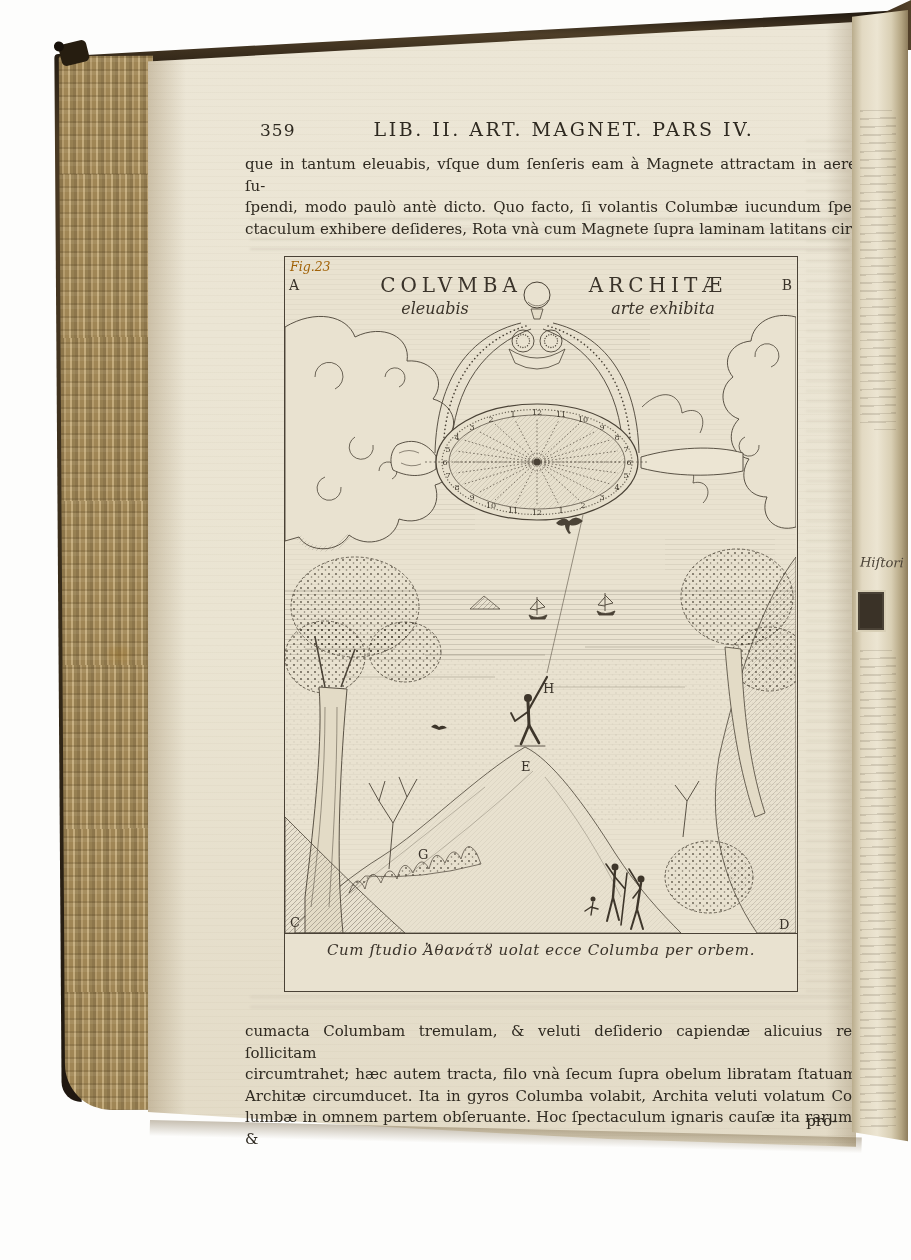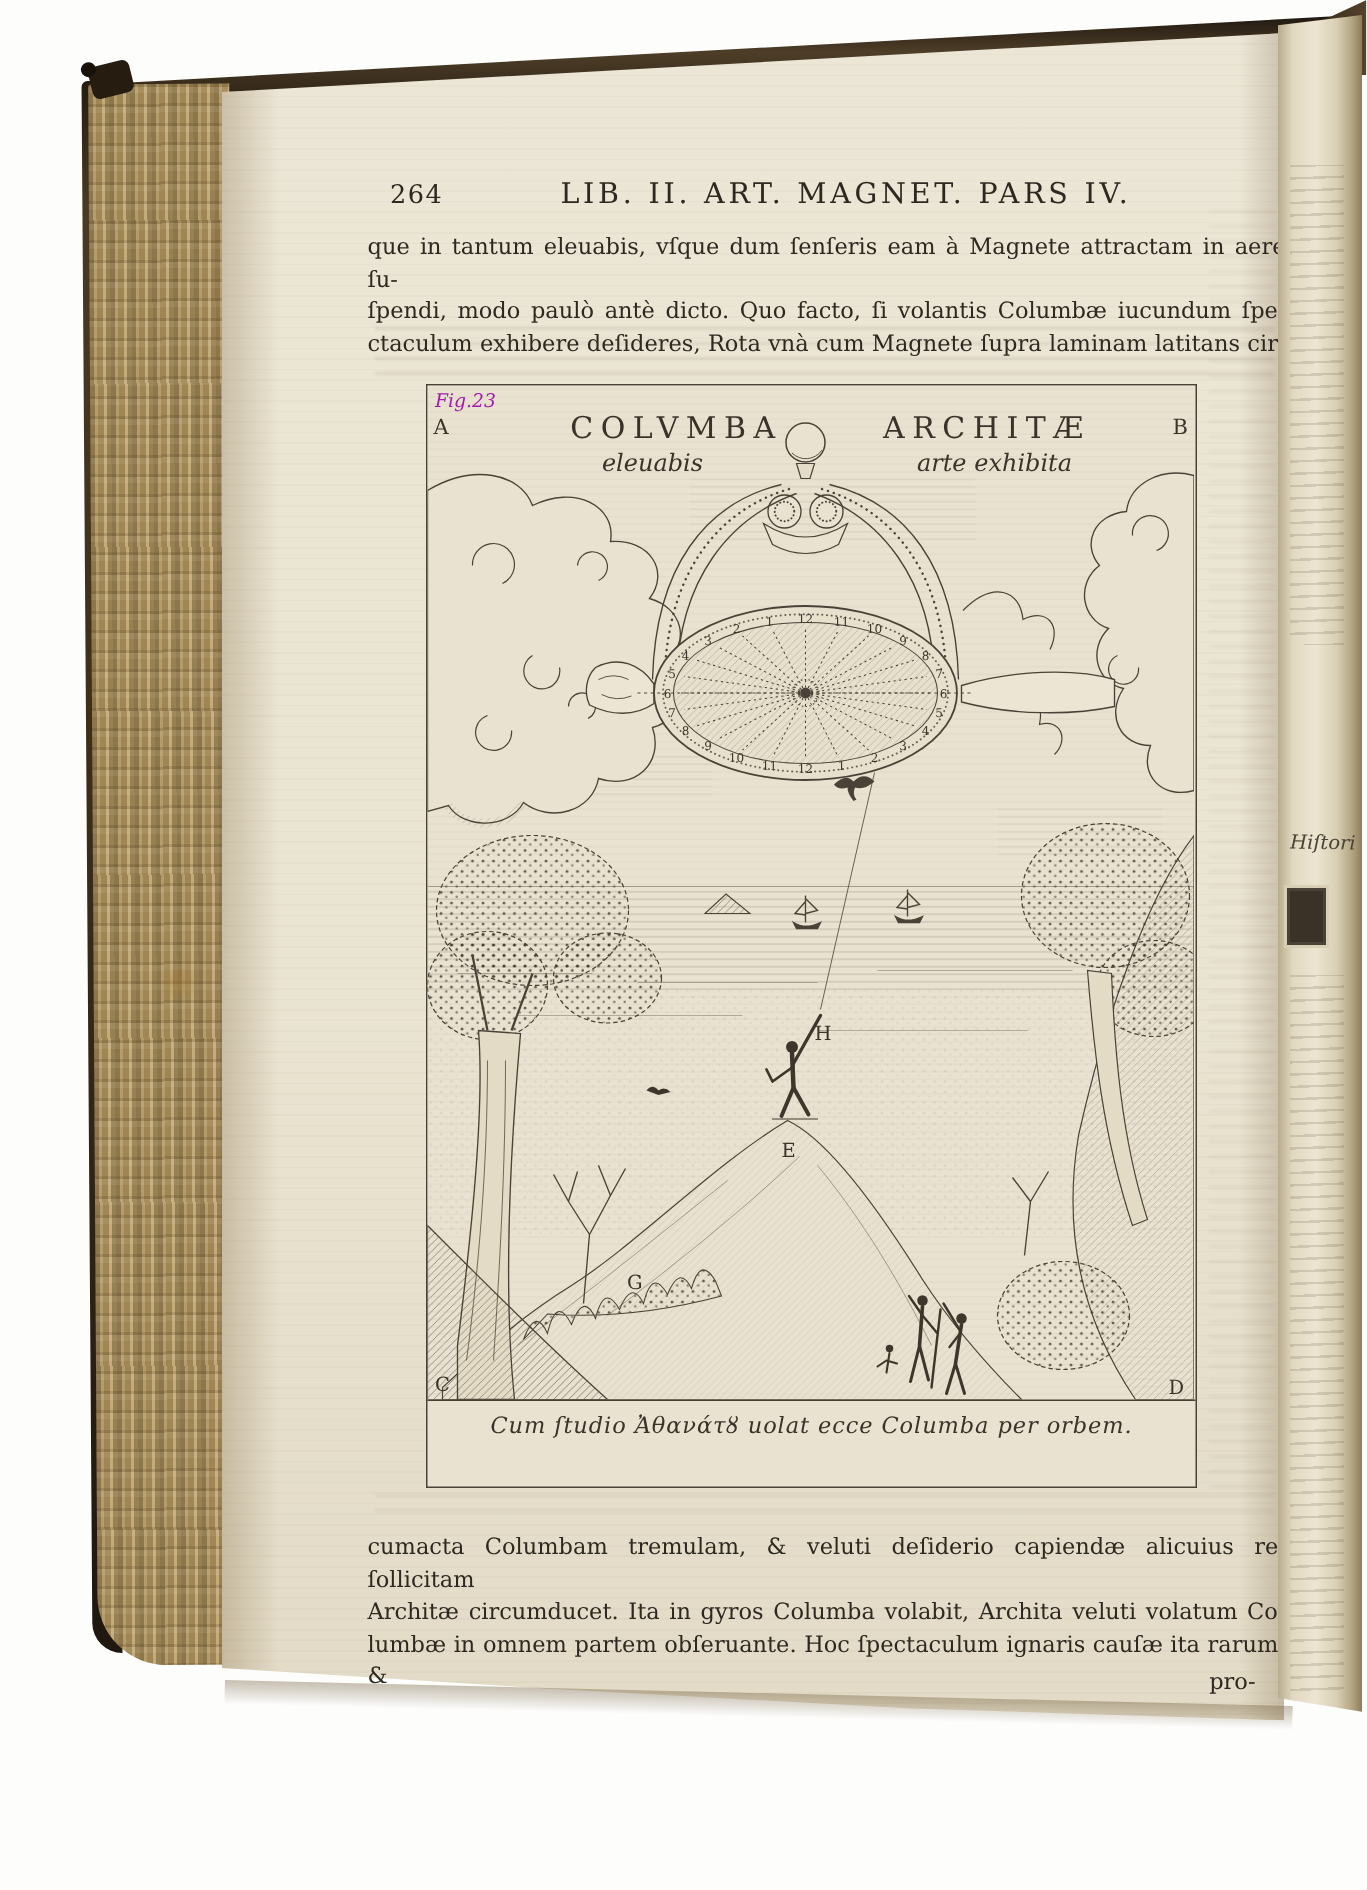--- a/index.html
+++ b/index.html
@@ -43,21 +43,21 @@
   #page-number{left:260px;top:120px;font-size:17px;letter-spacing:1px;}
   #running-header{left:314px;top:118px;width:500px;text-align:center;font-size:19px;letter-spacing:2.5px;}
   .para{left:245px;width:612px;font-size:15px;line-height:21.5px;}
   .para .line{text-align:justify;text-align-last:justify;white-space:normal;}
   #para-top{top:154px;}
   #para-bottom{top:1021px;}
   #catchword{left:245px;top:1112px;width:592px;text-align:right;font-size:15px;}
   
   #engraving{left:284px;top:256px;width:514px;height:736px;border:1.4px solid #4a4236;
     background:#e9e2d0;box-sizing:border-box;}
-  #engraving .figlabel{left:5px;top:2px;font-style:italic;font-size:12.5px;color:#a21caf;}
+  #engraving .figlabel{left:5px;top:2px;font-style:italic;font-size:12.5px;color:#a16207;}
   #engraving .corner{font-size:14px;color:#3a332a;}
   #ca{left:4px;top:20px;} #cb{right:5px;top:20px;}
   .etitle{top:16px;font-size:20px;letter-spacing:5px;color:#3a332a;text-align:center;}
   #etl{left:84px;width:164px;} #etr{left:288px;width:170px;}
   .esub{top:42px;font-style:italic;font-size:16px;color:#3a332a;text-align:center;}
   #esl{left:78px;width:144px;} #esr{left:296px;width:164px;}
   #scene{display:block;}
   #caption{position:absolute;left:0;bottom:0;width:100%;height:58px;border-top:1.2px solid #4a4236;
     text-align:center;font-style:italic;color:#3a332a;box-sizing:border-box;padding-top:7px;}
   #caption .c1{font-size:15px;letter-spacing:.6px;}
@@ -86,21 +86,21 @@
   <div class="tex"></div>
   <div class="edgeshade-l"></div>
   <div class="edgeshade-r"></div>
 </div>
 <div class="abs" id="page-bottom-shadow"></div>
 <div class="abs" id="stain"></div>
 <div class="abs ghost" style="left:250px;top:218px;width:600px;height:34px;"></div>
 <div class="abs ghost" style="left:250px;top:996px;width:600px;height:20px;opacity:.7;"></div>
 <div class="abs ghost" style="left:806px;top:140px;width:44px;height:860px;opacity:.6;"></div>
 
-<div class="abs" id="page-number">264</div>
+<div class="abs" id="page-number">359</div>
 <div class="abs" id="running-header">LIB. II. ART. MAGNET. PARS IV.</div>
 
 <div class="abs para" id="para-top">
   <div class="line">que in tantum eleuabis, vſque dum ſenſeris eam à Magnete attractam in aere ſu-</div>
   <div class="line">ſpendi, modo paulò antè dicto. Quo facto, ſi volantis Columbæ iucundum ſpe-</div>
   <div class="line">ctaculum exhibere deſideres, Rota vnà cum Magnete ſupra laminam latitans cir-</div>
 </div>
 
 <div class="abs" id="engraving">
   <div class="abs figlabel">Fig.23</div>
@@ -281,20 +281,21 @@
     </g>
   </svg>
 
   <div id="caption">
     <div class="c1">Cum ſtudio Ἀθανάτȣ uolat ecce Columba per orbem.</div>
   </div>
 </div>
 
 <div class="abs para" id="para-bottom">
   <div class="line">cumacta Columbam tremulam, &amp; veluti deſiderio capiendæ alicuius rei ſollicitam</div>
+  <div class="line">circumtrahet; hæc autem tracta, filo vnà ſecum ſupra obelum libratam ſtatuam</div>
   <div class="line">Architæ circumducet. Ita in gyros Columba volabit, Archita veluti volatum Co-</div>
   <div class="line">lumbæ in omnem partem obſeruante. Hoc ſpectaculum ignaris cauſæ ita rarum, &amp;</div>
 </div>
 <div class="abs" id="catchword">pro-</div>
 
 <div class="abs" id="facing">
   <div class="lines" style="top:100px;height:320px;"></div>
   <div class="lines" style="top:640px;height:480px;"></div>
   <div id="facing-heading">Hiſtori</div>
   <div id="woodcut-initial"></div>

